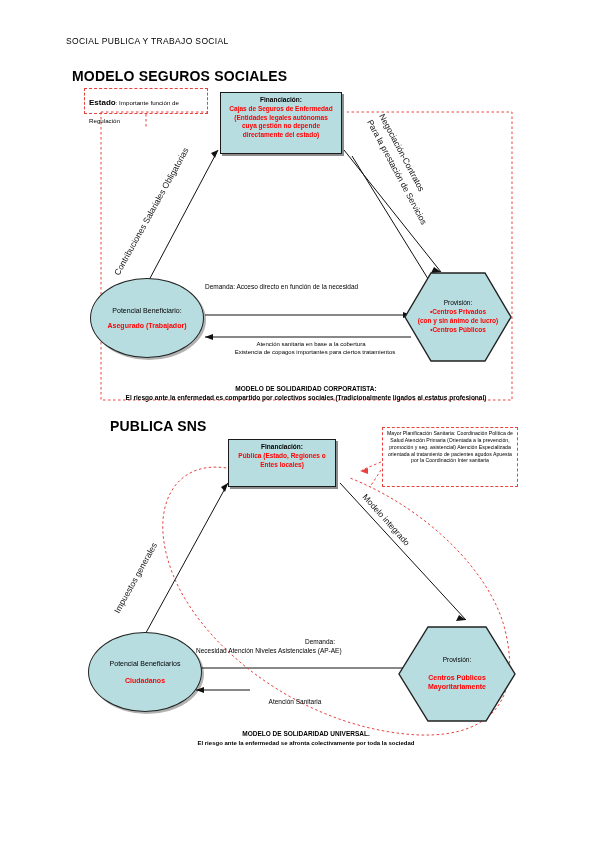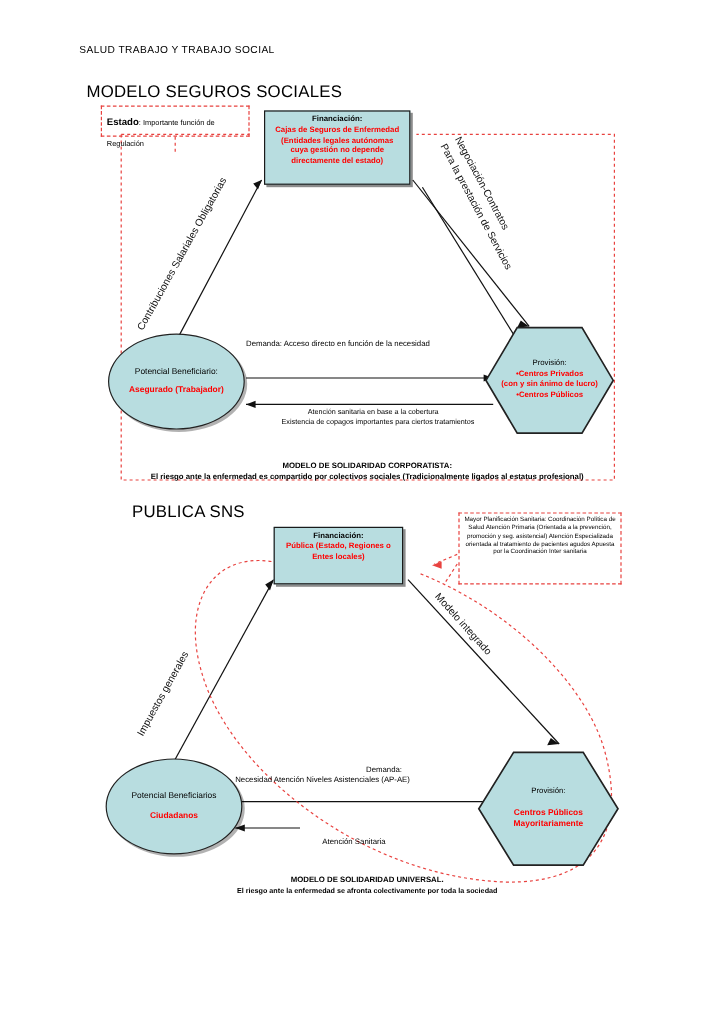--- a/index.html
+++ b/index.html
@@ -7,21 +7,21 @@
     width:599px;height:848px;position:relative;overflow:hidden;
     font-family:"Liberation Sans", sans-serif;
     color:#000;
   }
   .page{position:absolute;inset:0;}
   .abs{position:absolute;}
   .hdr{
     left:66px;top:36px;font-size:8.5px;letter-spacing:.35px;font-weight:400;
   }
   .model-title{
-    font-size:14px;font-weight:normal;letter-spacing:.2px;
+    font-size:14px;font-weight:bold;letter-spacing:.2px;
   }
   #model1-title{left:72px;top:68px;}
   #model2-title{left:110px;top:418px;}
 
   
   .dashbox{
     border:1px dashed #e8423f;box-sizing:border-box;
   }
 
   
@@ -78,21 +78,21 @@
   }
   svg{overflow:visible;}
   .line{stroke:#111;stroke-width:1;fill:none;}
   .redline{stroke:#e8423f;stroke-width:1;fill:none;stroke-dasharray:2.5 2.5;}
 </style>
 </head>
 <body>
 
 <div class="page">
 
-  <div class="abs hdr">SALUD TRABAJO Y TRABAJO SOCIAL</div>
+  <div class="abs hdr">SOCIAL PUBLICA Y TRABAJO SOCIAL</div>
 
   <div class="abs model-title" id="model1-title">MODELO SEGUROS SOCIALES</div>
 
   <svg class="abs" style="left:0;top:0;" width="599" height="848">
 
     <path class="redline" d="M101,112 L101,400 L512,400 L512,112 L347,112"></path>
     <path class="redline" d="M101,112 L208,112"></path>
 
     <path class="redline" d="M146,114 L146,127"></path>
 

